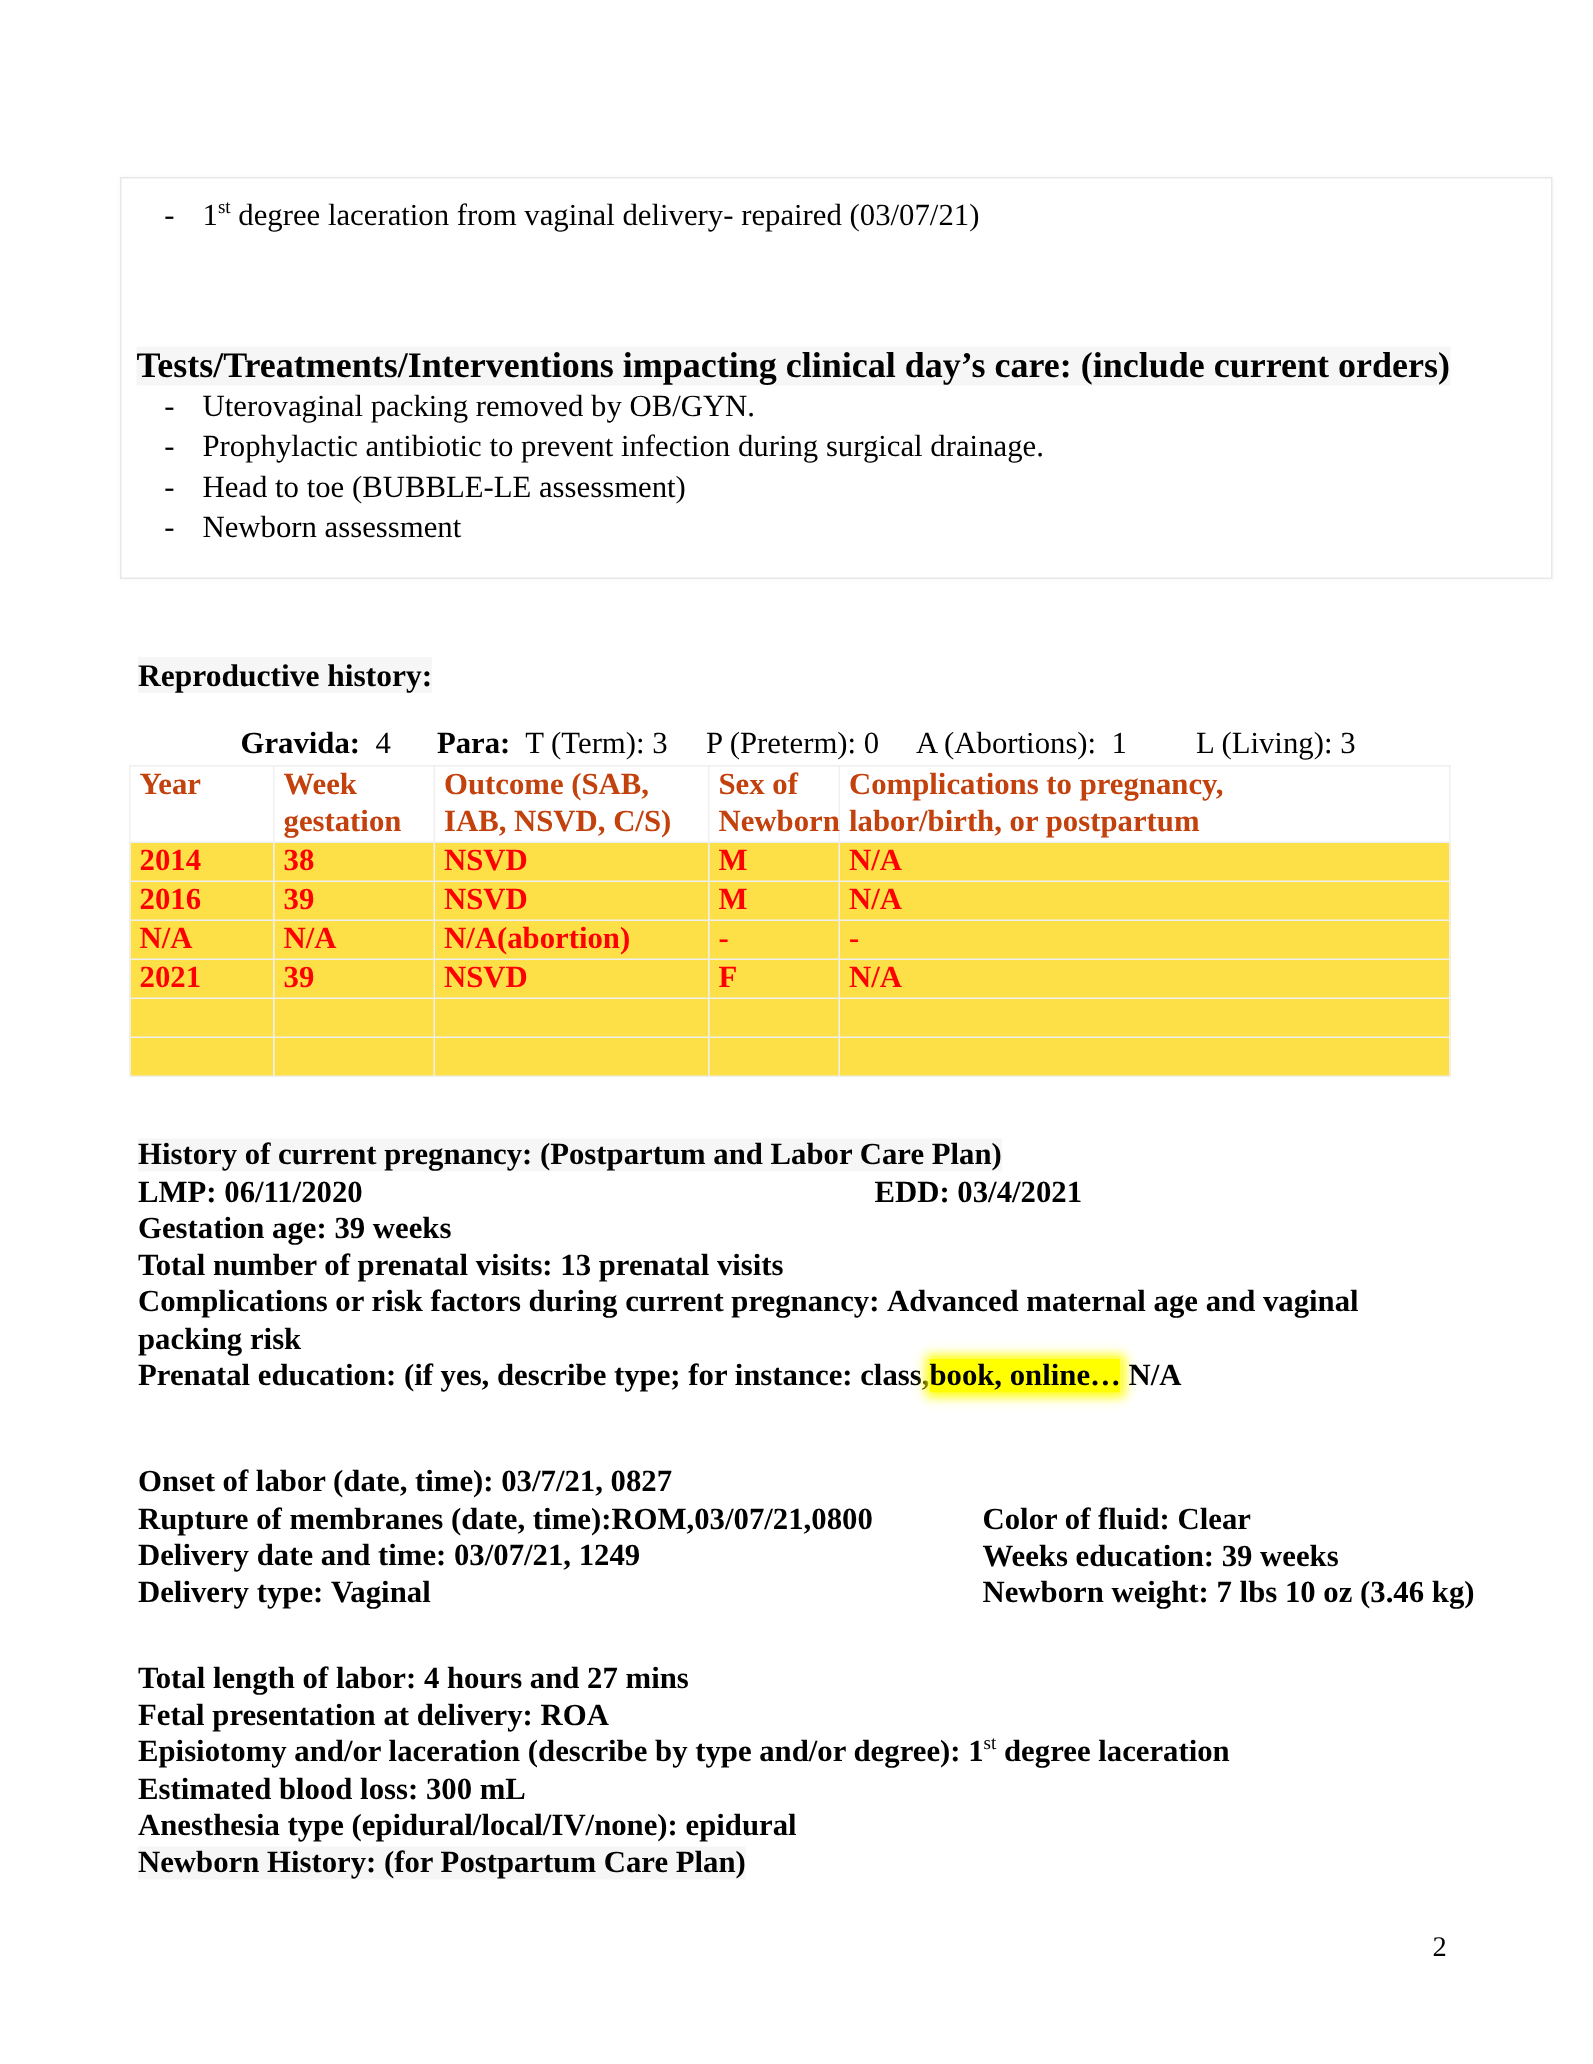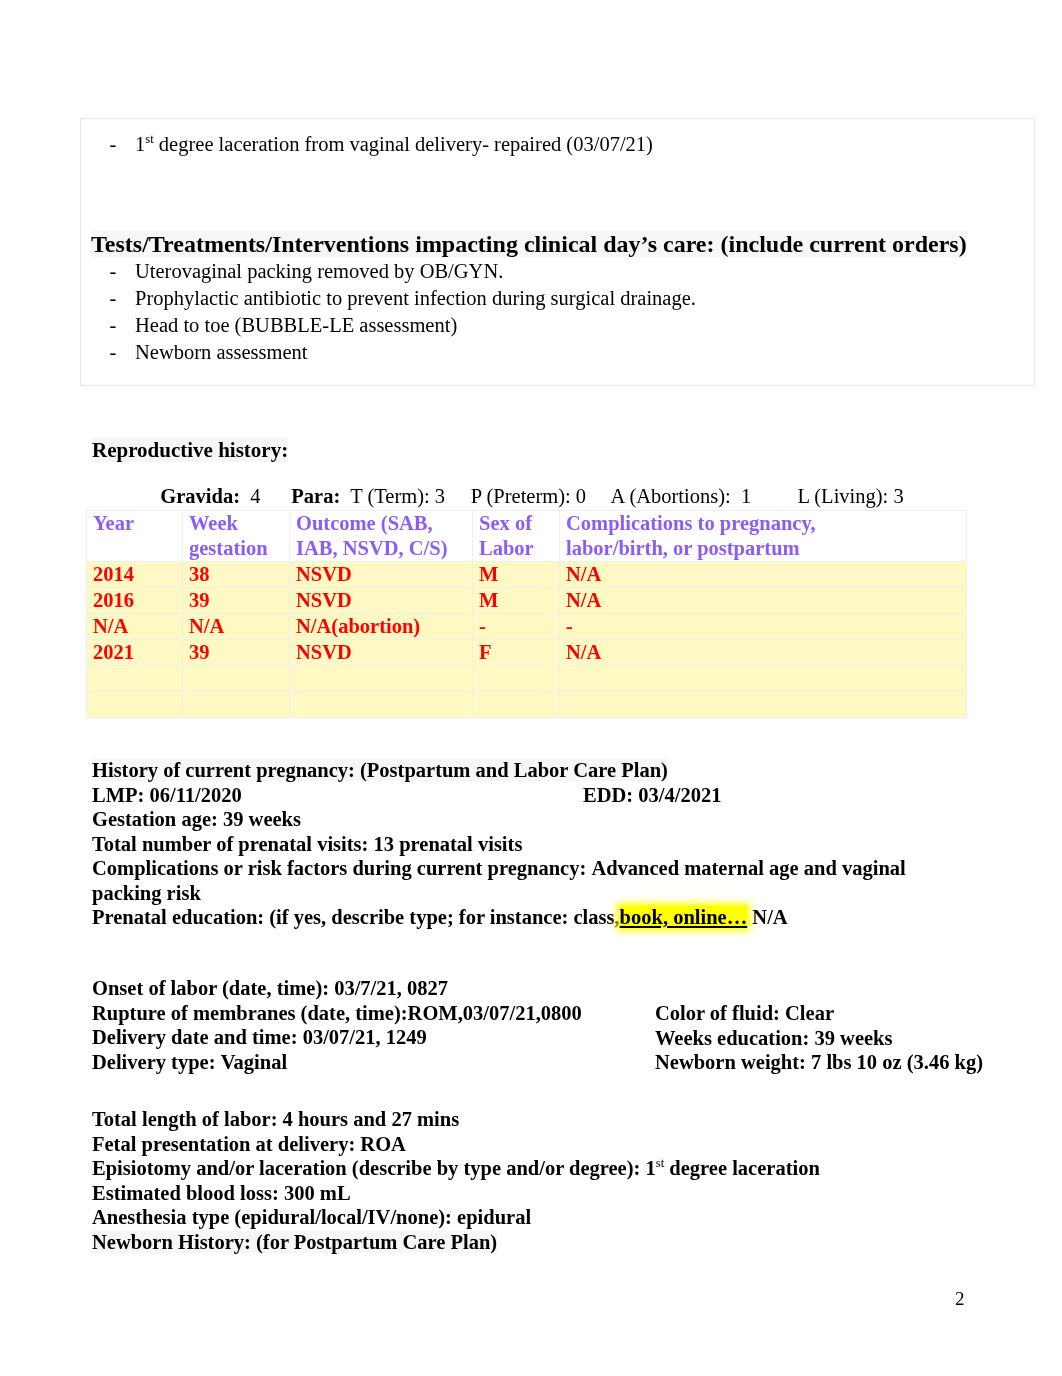--- a/index.html
+++ b/index.html
@@ -106,25 +106,25 @@
     border-collapse: collapse;
     table-layout: fixed;
     font-size: 20.5px;
   }
   table.rh td {
     border: 1px solid #efefef;
     vertical-align: top;
     padding: 0 4px 0 6px;
     line-height: 25px;
     height: 25px;
-    background: #fef9c3;
+    background: #fde047;
   }
   table.rh td.hdr {
     font-weight: bold;
-    color: #8b5cf6;
+    color: #c2410c;
     background: #ffffff;
   }
   table.rh td.dat {
     font-weight: bold;
     color: #ff0000;
   }
   table.rh tr.empty td { height: 25px; }
 
   .col-year { width: 96px; }
   .col-week { width: 107px; }
@@ -133,21 +133,20 @@
   .col-comp { width: 407px; }
 
   
   .colL { position: absolute; left: 92px; width: 560px; }
   .colR { position: absolute; left: 655px; width: 330px; }
 
   
   .hl-yellow {
     background: #ffff00;
     box-shadow: 0 0 7px 3px #ffff00;
-    text-decoration: underline;
   }
 
   .page-num {
     position: absolute;
     left: 955px;
     top: 1288px;
     font-size: 19px;
   }
 </style>
 </head>
@@ -208,21 +207,21 @@
         <td class="hdr">
           <div>Week</div>
           <div>gestation</div>
         </td>
         <td class="hdr">
           <div>Outcome (SAB,</div>
           <div>IAB, NSVD, C/S)</div>
         </td>
         <td class="hdr">
           <div>Sex of</div>
-          <div>Labor</div>
+          <div>Newborn</div>
         </td>
         <td class="hdr">
           <div>Complications to pregnancy,</div>
           <div>labor/birth, or postpartum</div>
         </td>
       </tr>
 
       <tr>
         <td class="dat">2014</td>
         <td class="dat">38</td>

